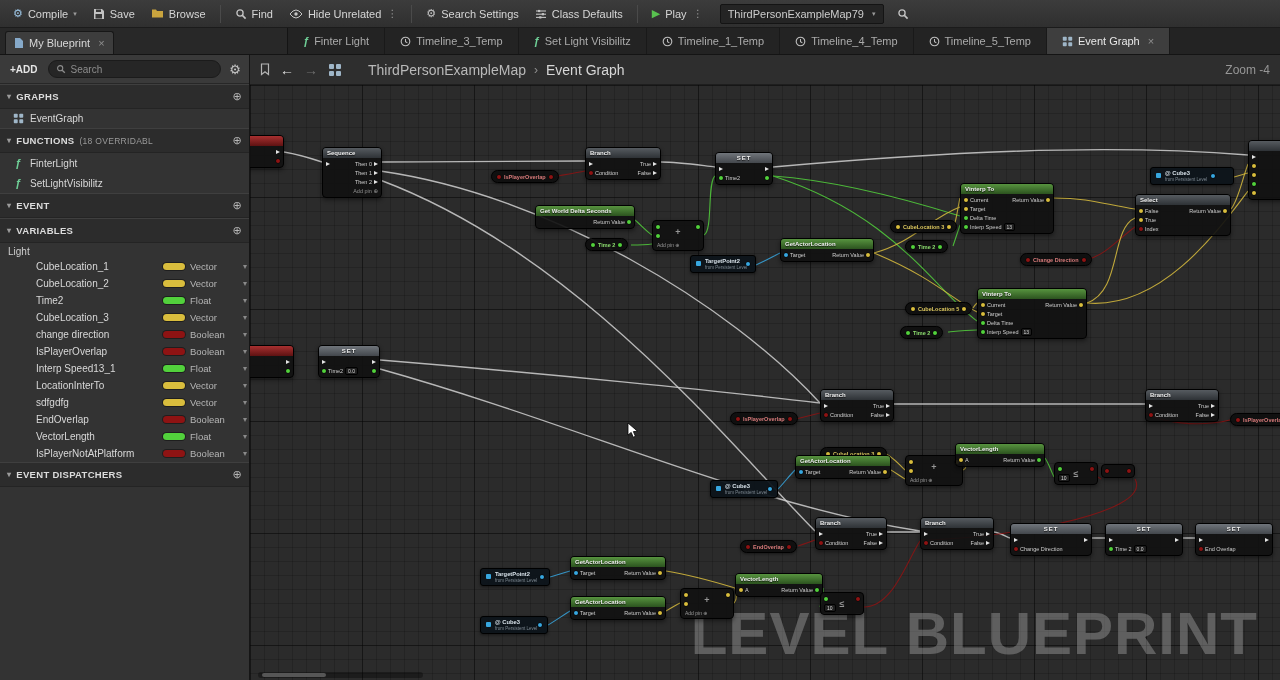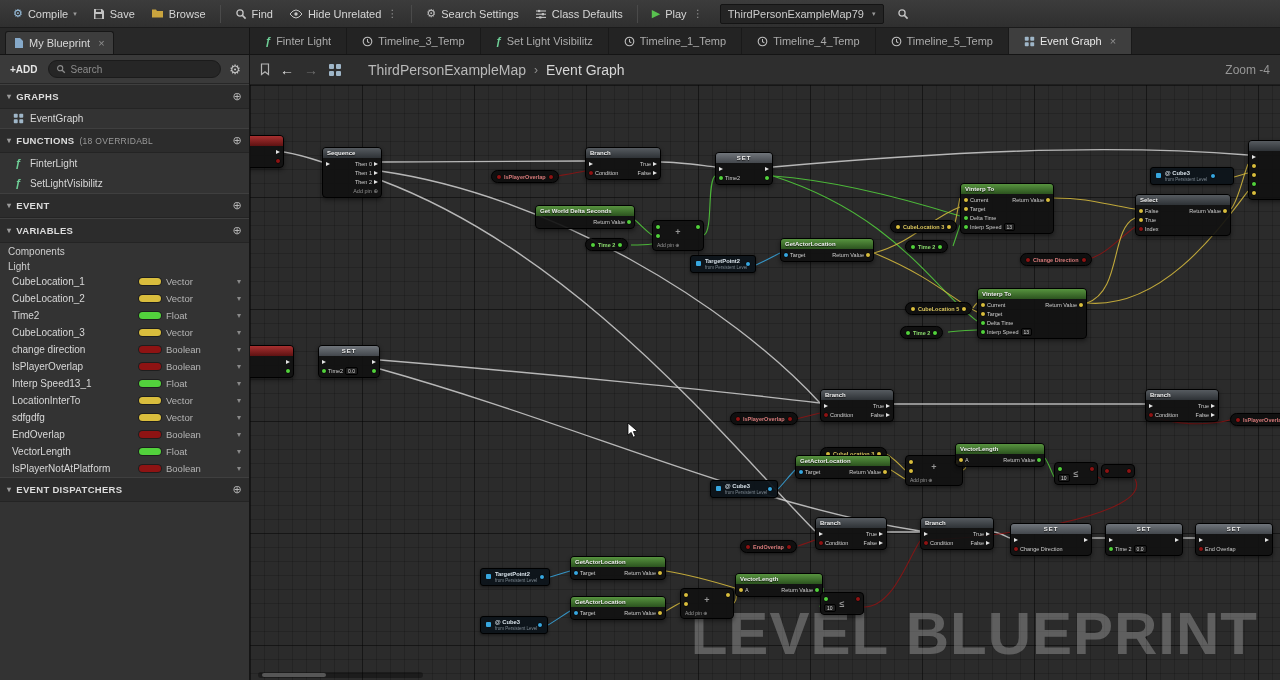--- a/index.html
+++ b/index.html
@@ -15,21 +15,21 @@
   .caret { font-size:7px; color:#9a9a9a; }
   .menu3 { font-size:10px; color:#9a9a9a; margin-left:1px; }
   .tsep { width:1px; height:18px; background:#242424; border-right:1px solid #4a4a4a; margin:0 5px; }
   .uic { font-size:11px; line-height:1; }
   #level-dropdown { margin-left:8px; background:#242424; border:1px solid #141414; color:#cccccc; font-size:11px;
     padding:3px 7px; display:flex; align-items:center; gap:8px; border-radius:2px; }
   #toolbar-search { margin-left:6px; display:flex; align-items:center; padding:3px 5px; }
 
   
   #tabstrip { height:27px; flex:none; background:#232323; border-bottom:1px solid #141414; display:flex; }
-  #mybp-area { width:250px; flex:none; background:#282828; border-right:1px solid #141414; display:flex; align-items:flex-end; }
+  #mybp-area { width:288px; flex:none; background:#282828; border-right:1px solid #141414; display:flex; align-items:flex-end; }
   .ptab { display:flex; align-items:center; gap:5px; background:#3d3d3d; border:1px solid #171717; border-bottom:none;
     border-radius:3px 3px 0 0; margin:0 0 0 5px; padding:4px 8px; font-size:11px; color:#d8d8d8; height:23px; }
   .tclose { color:#8f8f8f; font-size:11px; margin-left:3px; }
   #doc-tabs { flex:1; display:flex; align-items:stretch; overflow:hidden; }
   .dtab { display:flex; align-items:center; gap:5px; padding:0 15px; font-size:11px; color:#ababab;
     border-right:1px solid #191919; white-space:nowrap; }
   .dtab.active { background:#3e3e3e; color:#e8e8e8; }
   .dtic { display:flex; align-items:center; }
   .fnic { color:#6fcf97; font-style:italic; font-weight:bold; font-size:11px; }
 
@@ -48,21 +48,21 @@
   #panel-list { flex:1; overflow:hidden; }
   .psection-header { background:#2c2c2c; border-top:1px solid #3f3f3f; border-bottom:1px solid #242424;
     padding:5px 7px; display:flex; align-items:center; gap:5px; color:#dcdcdc; font-weight:bold; font-size:9.5px; letter-spacing:.3px; }
   .twisty { color:#9a9a9a; font-size:8px; }
   .phsuffix { color:#9a9a9a; font-weight:normal; font-size:8.5px; }
   .plus { margin-left:auto; color:#b5b5b5; font-size:11px; font-weight:normal; }
   .prow { display:flex; align-items:center; gap:6px; padding:4px 8px 4px 12px; color:#d8d8d8; font-size:10px; }
   .rowic { display:flex; align-items:center; width:12px; justify-content:center; }
   .vcat { color:#cfcfcf; font-size:10px; padding:3px 8px 1px 8px; }
   .vrow { display:flex; align-items:center; gap:5px; padding:3px 8px 3px 12px; font-size:10px; }
-  .vname { width:122px; flex:none; color:#d8d8d8; overflow:hidden; white-space:nowrap; }
+  .vname { width:122px; flex:none; color:#d8d8d8; overflow:hidden; white-space:nowrap;margin-left:24px; }
   .vpill { width:22px; height:7px; border-radius:4px; flex:none; box-shadow:0 0 0 1px rgba(0,0,0,.4); }
   .vtype { width:48px; flex:none; color:#b5b5b5; font-size:9.5px; }
   .vchev { margin-left:auto; color:#8a8a8a; font-size:8px; }
 
   
   #graph-pane { flex:1; display:flex; flex-direction:column; min-width:0; position:relative; }
   #graph-toolbar { height:30px; flex:none; background:#2e2e2e; border-bottom:1px solid #1e1e1e;
     display:flex; align-items:center; gap:10px; padding:0 10px; }
   .nav-arrow { font-size:14px; color:#e0e0e0; font-weight:bold; }
   .nav-arrow.dim { color:#6f6f6f; }
@@ -345,21 +345,20 @@
           <div class="psection-header">
             <span class="twisty">▾</span>
             <span class="phlabel">EVENT</span>
             <span class="plus">⊕</span>
           </div>
           <div class="psection-header">
             <span class="twisty">▾</span>
             <span class="phlabel">VARIABLES</span>
             <span class="plus">⊕</span>
           </div>
-          <div class="vcat">Components</div>
           <div class="vcat">Light</div>
           <div class="vrow">
             <span class="vname">CubeLocation_1</span>
             <span class="vpill" style="background:#d9bd3d"></span>
             <span class="vtype">Vector</span>
             <span class="vchev">▾</span>
           </div>
           <div class="vrow">
             <span class="vname">CubeLocation_2</span>
             <span class="vpill" style="background:#d9bd3d"></span>

